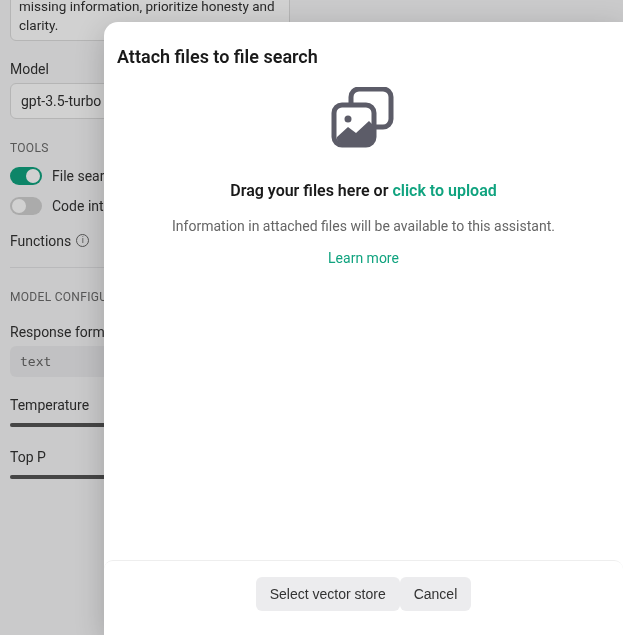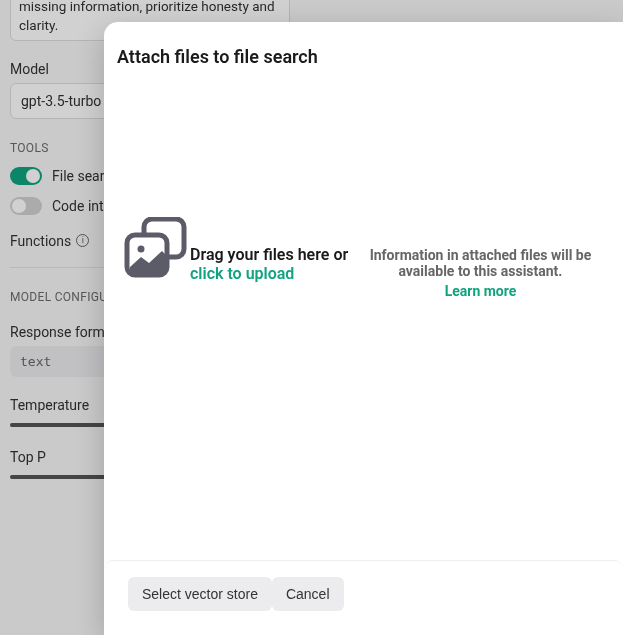--- a/index.html
+++ b/index.html
@@ -154,57 +154,55 @@
       padding: 24px 13px 0;
     }
     .modal-title {
       font-size: 18px;
       font-weight: 600;
       color: #1a1a1a;
     }
     .modal-body {
       flex: 1;
       display: flex;
-      flex-direction: row;
-      align-items: center;
-      justify-content: center;
+      flex-direction: column;
+      align-items: center;
       padding: 20px;
       padding-bottom: 120px;
     }
     .modal-icon {
       margin-bottom: 28px;
     }
     .drop-prompt {
       font-size: 16px;
       font-weight: 600;
       color: #1a1a1a;
     }
     .click-upload {
       color: #10a37f;
       cursor: pointer;
     }
     .sub-info {
       margin-top: 18px;
       font-size: 14px;
       color: #666;
       text-align: center;
-      font-weight: bold;
     }
     .learn-more {
       color: #10a37f;
       display: block;
-      margin-top: 4px;
+      margin-top: 16px;
       cursor: pointer;
     }
     .modal-footer {
       border-top: 1px solid #eee;
       padding: 16px 24px 24px;
       display: flex;
       align-items: center;
-      justify-content: flex-start;
+      justify-content: center;
       border-radius: 9px;
     }
     .footer-right { display: flex; gap: 12px; }
     .btn {
       border: none;
       border-radius: 6px;
       padding: 9px 14px;
       font-size: 14px;
       font-weight: 500;
       cursor: pointer;

